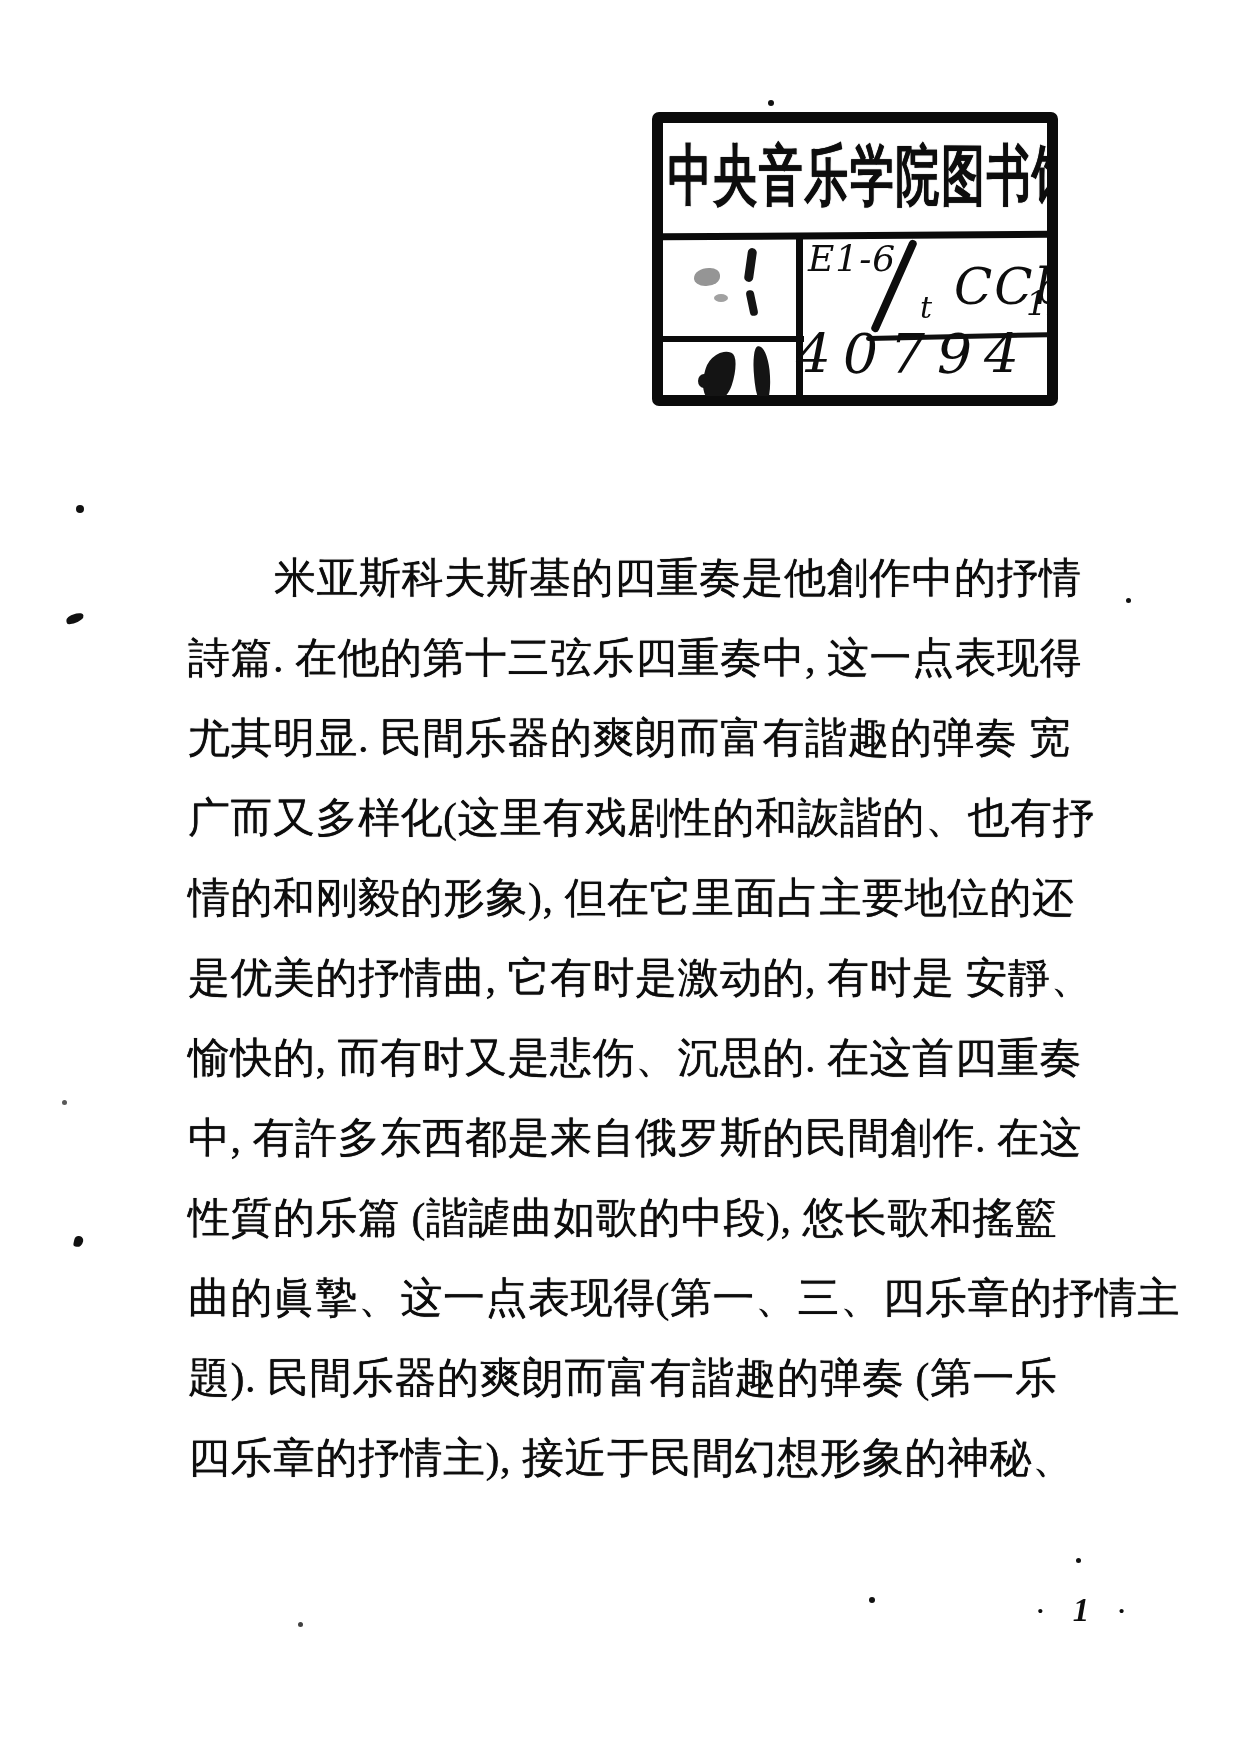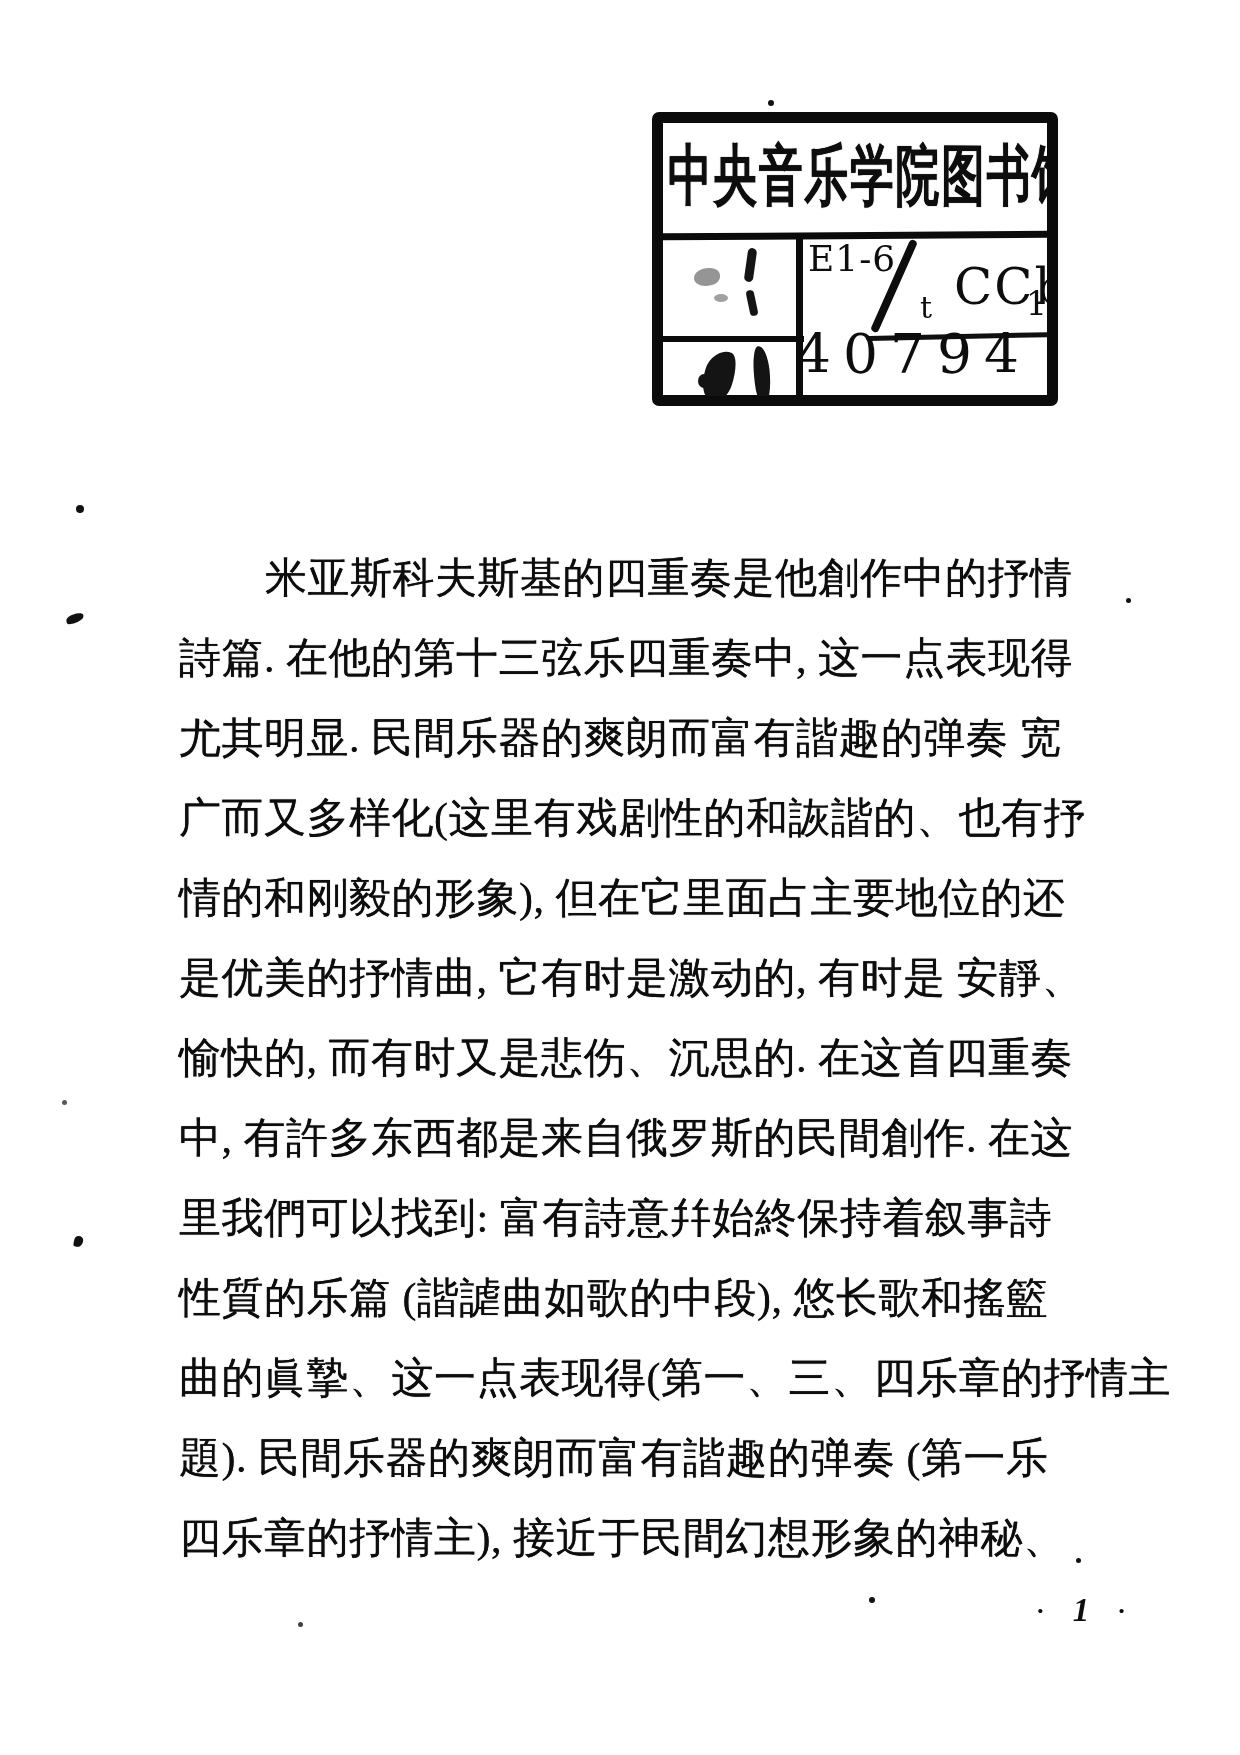--- a/index.html
+++ b/index.html
@@ -35,42 +35,42 @@
   }
   .row-divider {
     position:absolute; left:-4px; top:214px; width:146px; height:6px;
     background:#0b0b0b;
   }
   .hand-underline {
     position:absolute; left:204px; top:212px; width:192px; height:5px;
     background:#101010; transform:rotate(-1.2deg); border-radius:3px;
   }
   
-  .hand { font-family:"DejaVu Serif","Liberation Serif",serif; }
+  .hand { font-style:italic; font-family:"DejaVu Serif","Liberation Serif",serif; }
   .cn-prefix   { position:absolute; left:146px; top:116px; font-size:36px; letter-spacing:1px; }
   .cn-slash-bar{ position:absolute; left:228px; top:114px; width:8px; height:100px;
                  background:#0d0d0d; transform:rotate(24deg); border-radius:4px; }
   .cn-mid      { position:absolute; left:258px; top:168px; font-size:30px; }
   .cn-main     { position:absolute; left:292px; top:136px; font-size:50px; letter-spacing:2px; }
   .cn-suffix   { position:absolute; left:364px; top:162px; font-size:33px; }
   .reg-number  { position:absolute; left:134px; top:200px; font-size:55px; letter-spacing:12px; }
 
   
   .smudge { position:absolute; background:#141414; }
   .sm-a1 { left:84px;  top:126px; width:9px;  height:34px; border-radius:5px; transform:rotate(8deg); }
   .sm-a2 { left:86px;  top:168px; width:8px;  height:26px; border-radius:5px; transform:rotate(-12deg); }
   .sm-a3 { left:32px;  top:146px; width:26px; height:18px; border-radius:60% 40% 55% 45%; opacity:.45; }
   .sm-a4 { left:52px;  top:172px; width:14px; height:8px;  border-radius:50%; opacity:.4; }
   .sm-b1 { left:42px;  top:228px; width:30px; height:52px; border-radius:65% 35% 50% 50% / 45% 60% 40% 55%; transform:rotate(18deg); }
   .sm-b2 { left:92px;  top:224px; width:16px; height:58px; border-radius:45% 55% 60% 40% / 55% 45% 60% 40%; transform:rotate(-6deg); }
   .sm-b3 { left:36px;  top:252px; width:12px; height:14px; border-radius:50%; }
 
   
   .body-text {
-    position:absolute; left:179px; top:538px; width:892px;
+    position:absolute; left:188px; top:538px; width:892px;
     font-size:42px; line-height:80px; letter-spacing:0.5px;
     text-shadow:0 0 0.7px #111; white-space:nowrap;
   }
   .para-line { height:80px; }
   .para-line.indent { text-indent:86px; }
 
   
   .page-number {
     position:absolute; left:1036px; top:1592px; width:90px;
     display:flex; align-items:center; justify-content:space-between;
@@ -123,21 +123,20 @@
 
   <div class="body-text">
     <div class="para-line indent">米亚斯科夫斯基的四重奏是他創作中的抒情</div>
     <div class="para-line">詩篇. 在他的第十三弦乐四重奏中, 这一点表现得</div>
     <div class="para-line">尤其明显. 民間乐器的爽朗而富有諧趣的弹奏 宽</div>
     <div class="para-line">广而又多样化(这里有戏剧性的和詼諧的、也有抒</div>
     <div class="para-line">情的和刚毅的形象), 但在它里面占主要地位的还</div>
     <div class="para-line">是优美的抒情曲, 它有时是激动的, 有时是 安靜、</div>
     <div class="para-line">愉快的, 而有时又是悲伤、沉思的. 在这首四重奏</div>
     <div class="para-line">中, 有許多东西都是来自俄罗斯的民間創作. 在这</div>
-    <div class="para-line">里我們可以找到: 富有詩意幷始終保持着叙事詩</div>
     <div class="para-line">性質的乐篇 (諧謔曲如歌的中段), 悠长歌和搖籃</div>
     <div class="para-line">曲的眞摯、这一点表现得(第一、三、四乐章的抒情主</div>
     <div class="para-line">題). 民間乐器的爽朗而富有諧趣的弹奏 (第一乐</div>
     <div class="para-line">四乐章的抒情主), 接近于民間幻想形象的神秘、</div>
   </div>
 
   <div class="page-number">
     <span class="pn-dot">·</span>
     <span class="pn-num">1</span>
     <span class="pn-dot">·</span>

